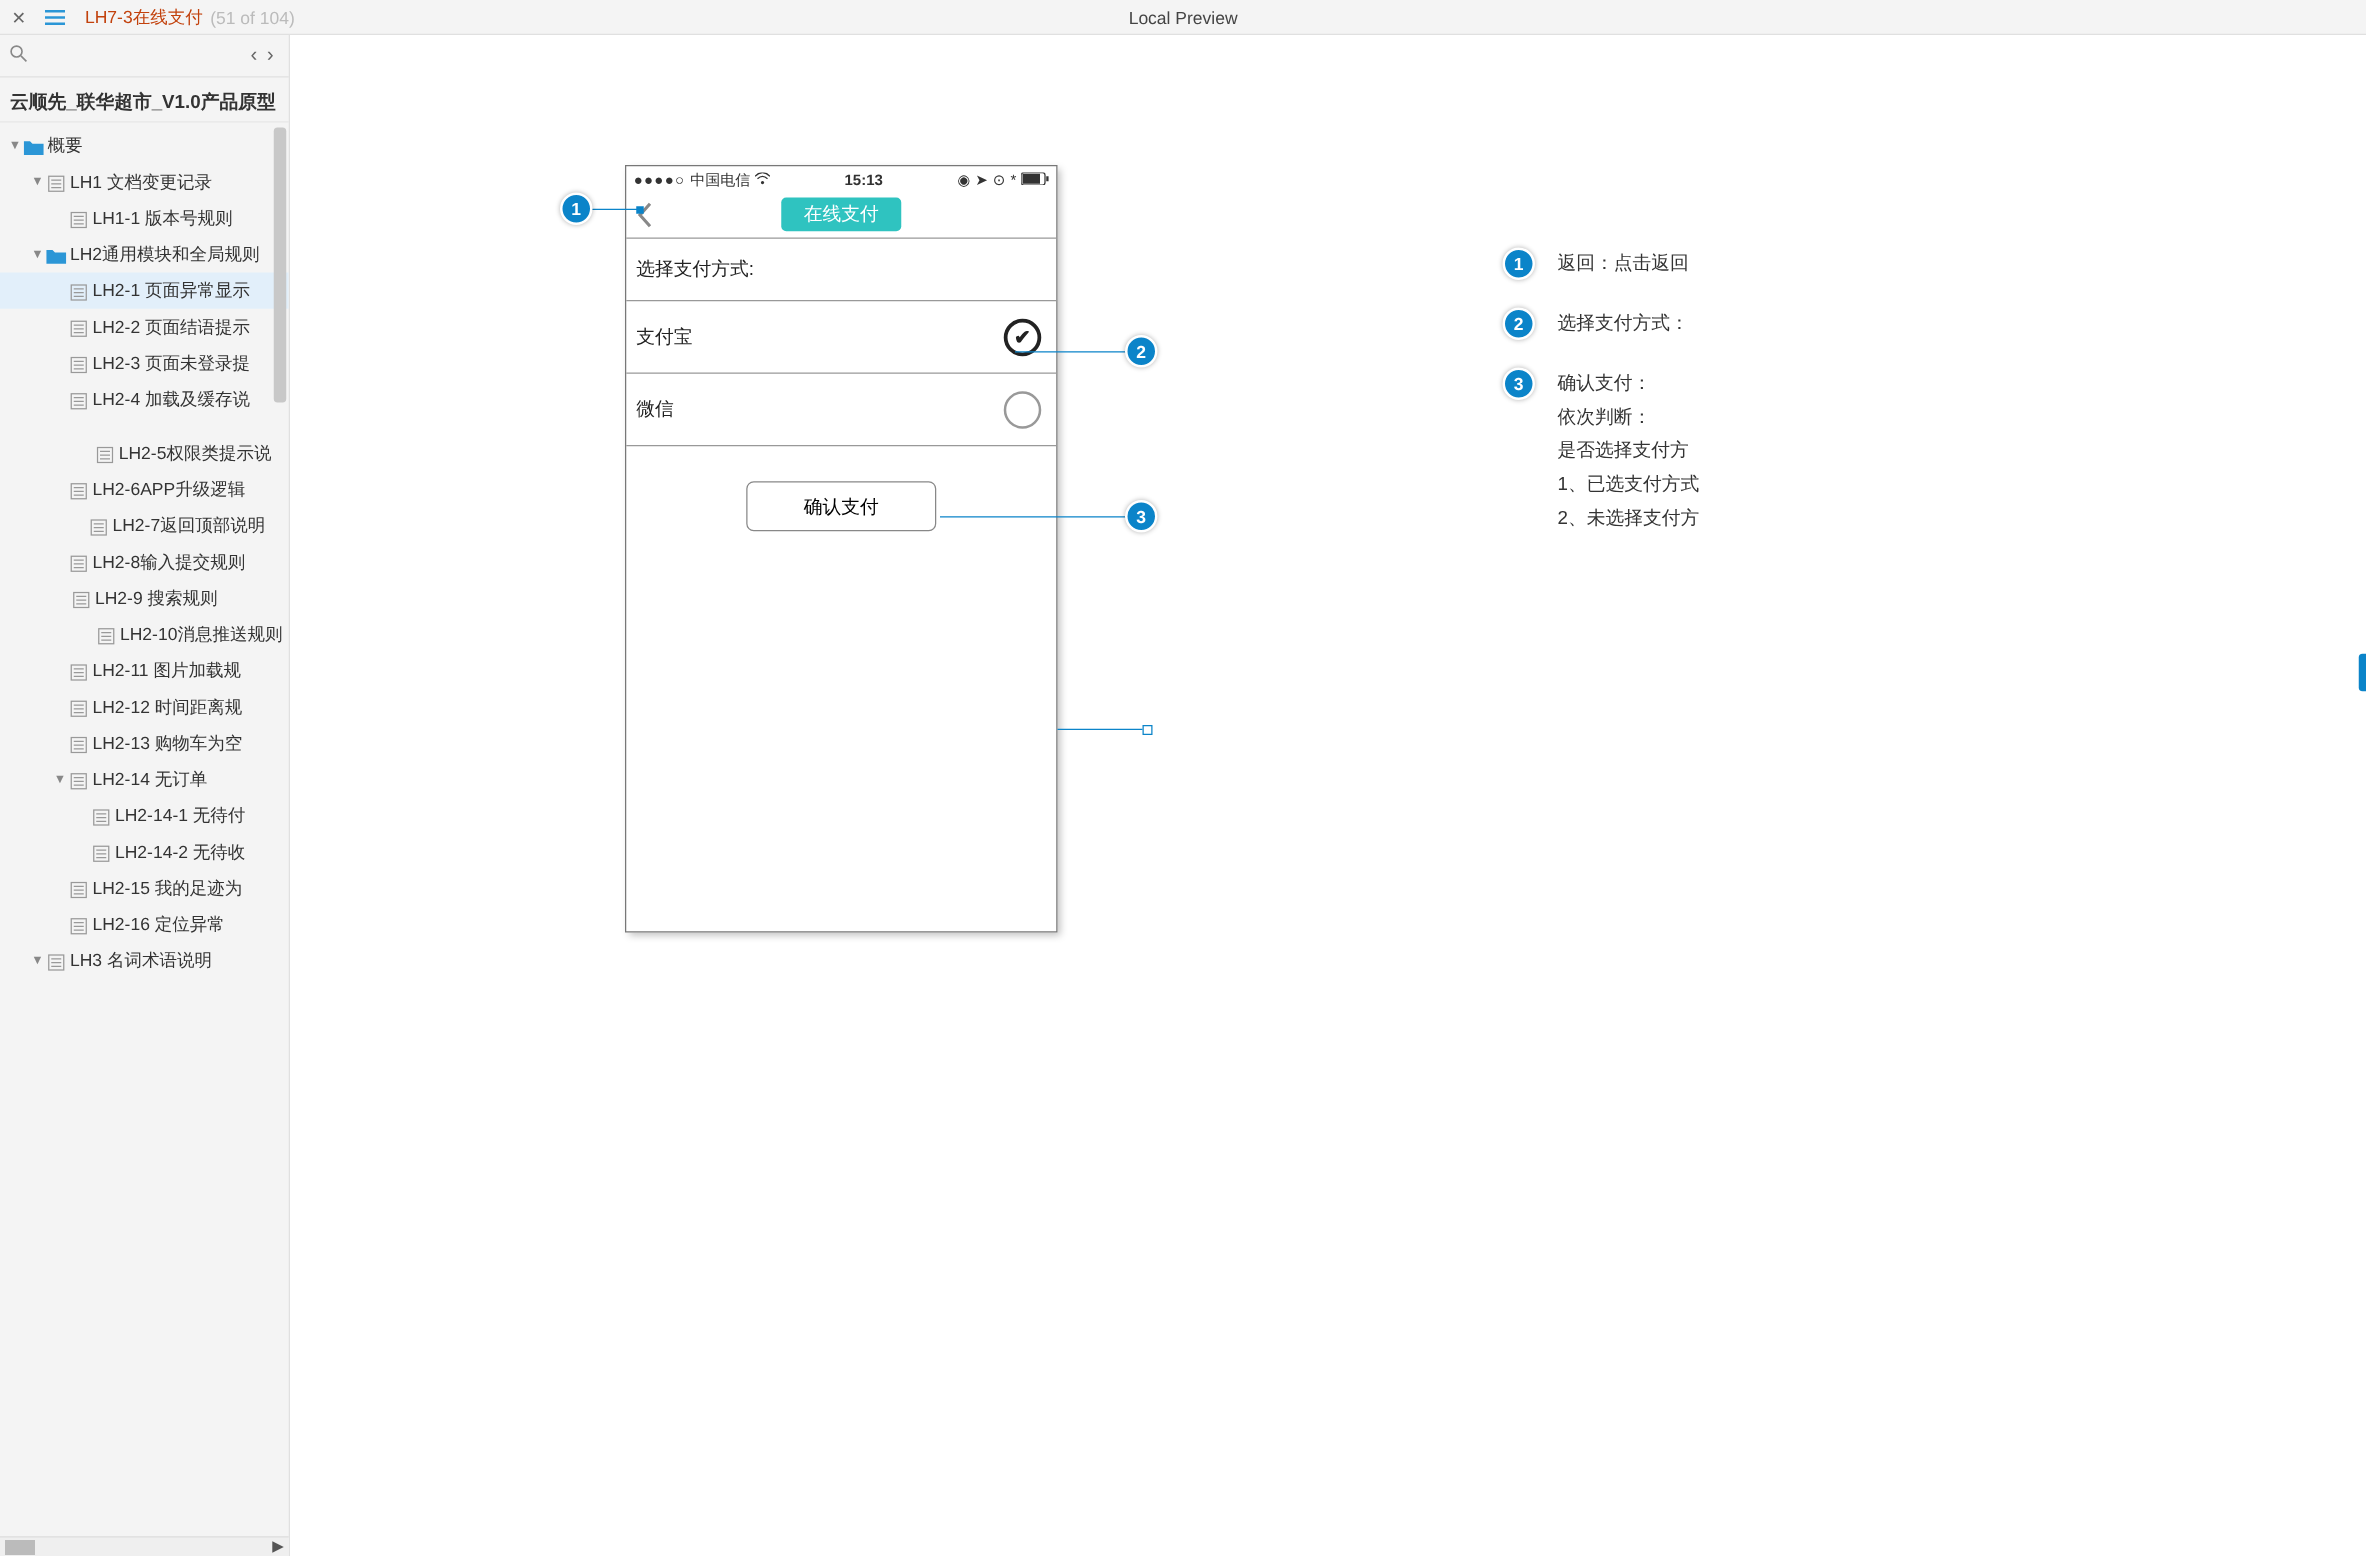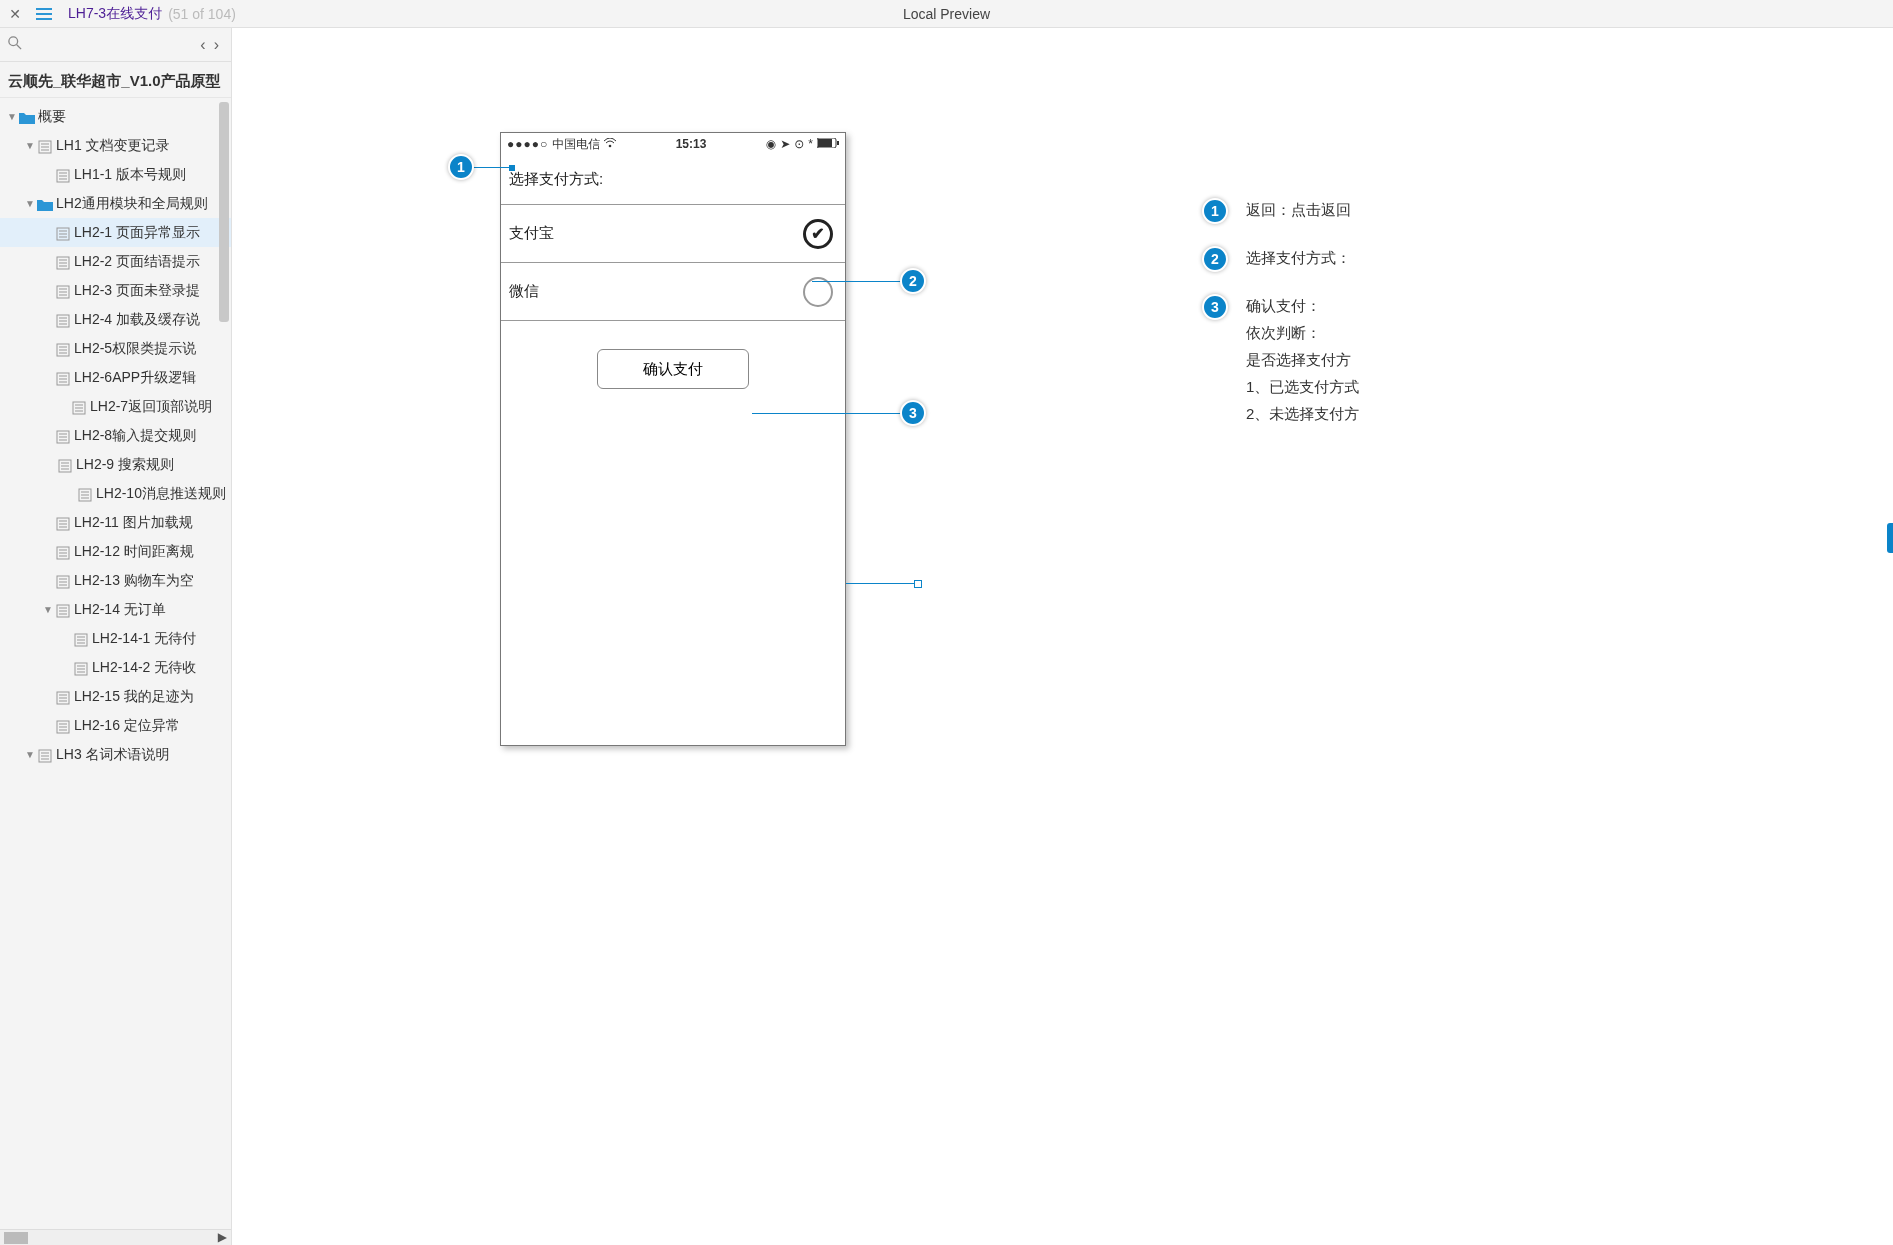--- a/index.html
+++ b/index.html
@@ -5,21 +5,21 @@
   * { margin:0; padding:0; box-sizing:border-box; font-family:"Microsoft YaHei",Arial,sans-serif; }
   html,body { width:100%; height:100%; background:#f4f4f4; overflow:hidden; }
   
   .appbar { position:absolute; top:0; left:0; right:0; height:28px; background:#f4f4f4;
             border-bottom:1px solid #e0e0e0; display:flex; align-items:center; padding:0 6px;
             font-size:14px; color:#444; }
   .appbar .close-x { width:18px; text-align:center; cursor:pointer; color:#666; }
   .appbar .ham { width:28px; height:28px; display:flex; flex-direction:column; justify-content:center;
                  align-items:center; gap:3px; cursor:pointer; margin-left:6px;}
   .appbar .ham span { display:block; width:16px; height:2px; background:#2b96d6; }
-  .appbar .tab-title { margin-left:10px; color:#4c1d95; }
+  .appbar .tab-title { margin-left:10px; color:#c2410c; }
   .appbar .tab-count { margin-left:6px; color:#bbb; }
   .appbar .center-title { position:absolute; left:50%; transform:translateX(-50%); color:#444; }
 
   
   .sidebar { position:absolute; top:28px; left:0; bottom:0; width:232px; background:#f4f4f4;
              border-right:1px solid #e0e0e0; display:flex; flex-direction:column; }
   .sb-toolbar { height:34px; border-bottom:1px solid #e0e0e0; display:flex; align-items:center;
                 padding:0 8px; color:#888; }
   .sb-toolbar .search { font-size:14px; cursor:pointer;}
   .sb-toolbar .spacer { flex:1; }
@@ -188,21 +188,21 @@
       <div class="tree-row" style="padding-left: 42px;">
         <span class="tri blank">▼</span>
         <span class="file-ic"><svg width="14" height="14" viewBox="0 0 14 14">
             <rect x="1" y="1" width="12" height="12" fill="none" stroke="#999"></rect>
             <line x1="3" y1="4" x2="11" y2="4" stroke="#999"></line>
             <line x1="3" y1="7" x2="11" y2="7" stroke="#999"></line>
             <line x1="3" y1="10" x2="11" y2="10" stroke="#999"></line>
           </svg></span>
         <span class="tree-label">LH2-4 加载及缓存说</span>
       </div>
-      <div class="tree-row" style="padding-left: 42px;">
+      <div class="tree-row" style="padding-left: 63px; margin-top: 14px;">
         <span class="tri blank">▼</span>
         <span class="file-ic"><svg width="14" height="14" viewBox="0 0 14 14">
             <rect x="1" y="1" width="12" height="12" fill="none" stroke="#999"></rect>
             <line x1="3" y1="4" x2="11" y2="4" stroke="#999"></line>
             <line x1="3" y1="7" x2="11" y2="7" stroke="#999"></line>
             <line x1="3" y1="10" x2="11" y2="10" stroke="#999"></line>
           </svg></span>
         <span class="tree-label">LH2-5权限类提示说</span>
       </div>
       <div class="tree-row" style="padding-left: 42px;">
@@ -373,20 +373,28 @@
         <span>*</span>
         <span>
           <svg width="22" height="10" viewBox="0 0 22 10">
               <rect x="0" y="0" width="19" height="10" rx="2" fill="none" stroke="#333"></rect>
               <rect x="1" y="1" width="14" height="8" fill="#333"></rect>
               <rect x="20" y="3" width="2" height="4" fill="#333"></rect>
             </svg>
         </span>
       </span>
     </div>
+    <div class="navrow">
+      <span class="back">
+        <svg width="14" height="22" viewBox="0 0 14 22">
+            <polyline points="11,2 3,11 11,20" stroke="#888" stroke-width="2.5" fill="none"></polyline>
+          </svg>
+      </span>
+      <span class="pill">在线支付</span>
+    </div>
     <div class="section-head">
       <span>选择支付方式:</span>
     </div>
     <div class="pay-row">
       <span>支付宝</span>
       <span class="grow"></span>
       <span class="radio checked"></span>
     </div>
     <div class="pay-row">
       <span>微信</span>

